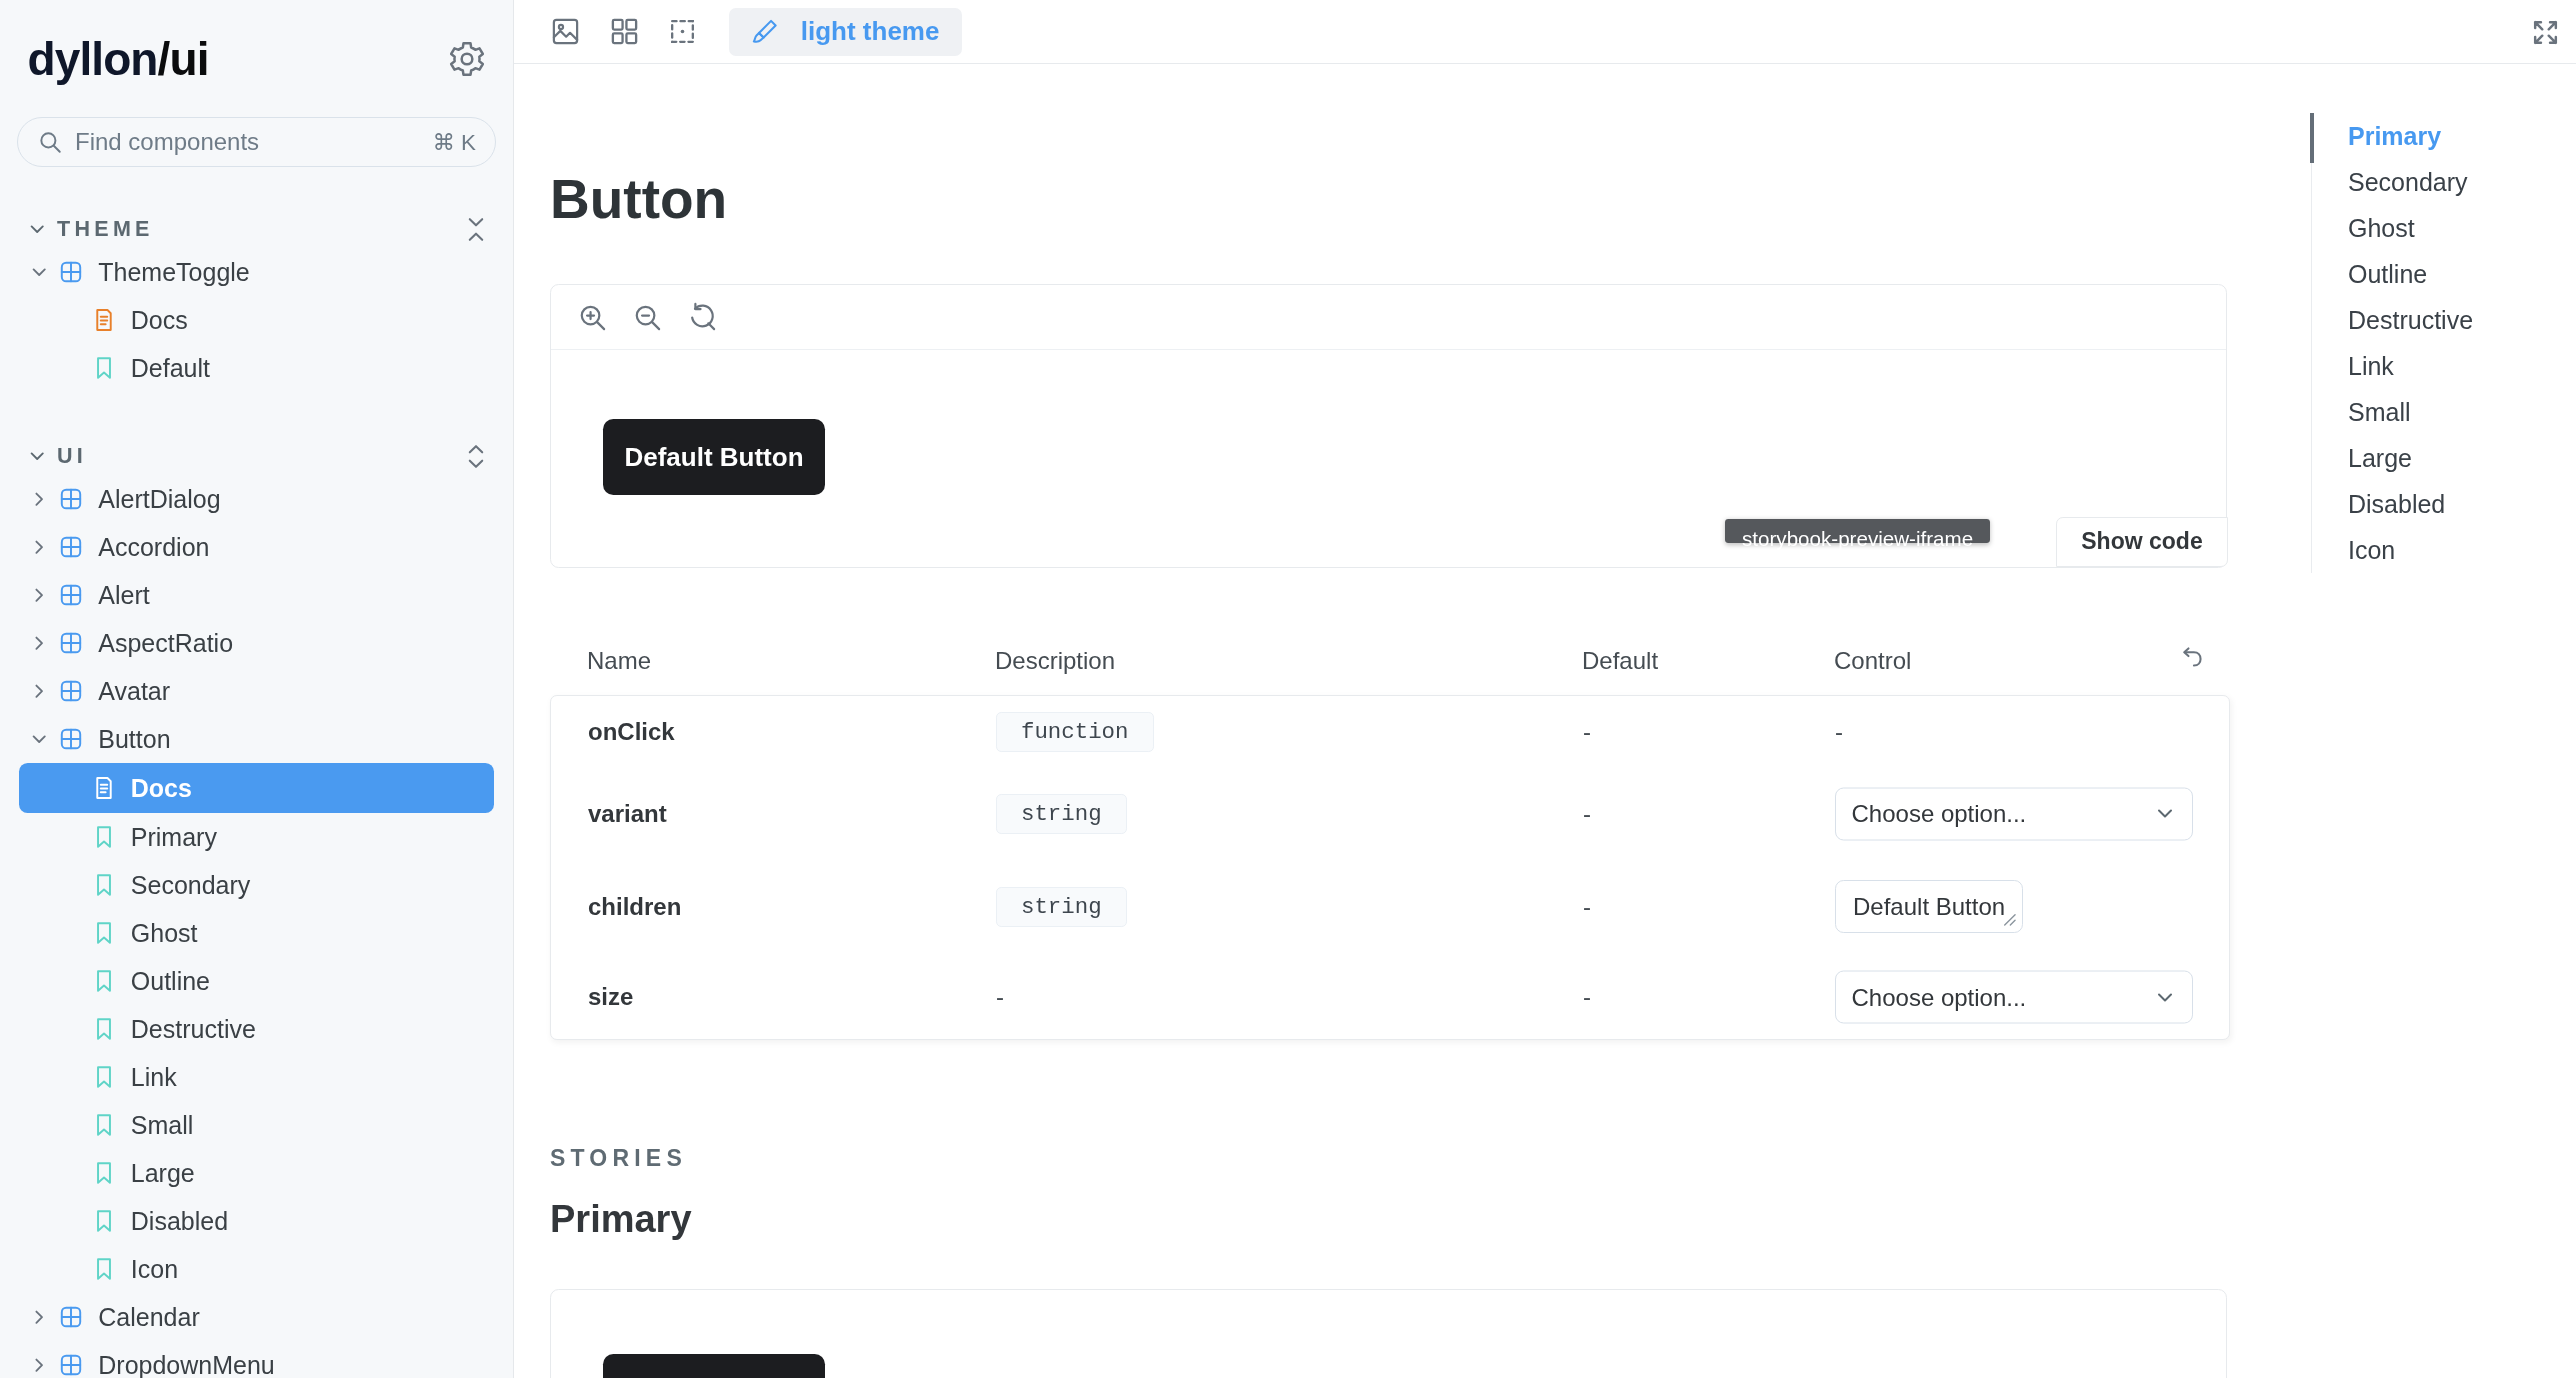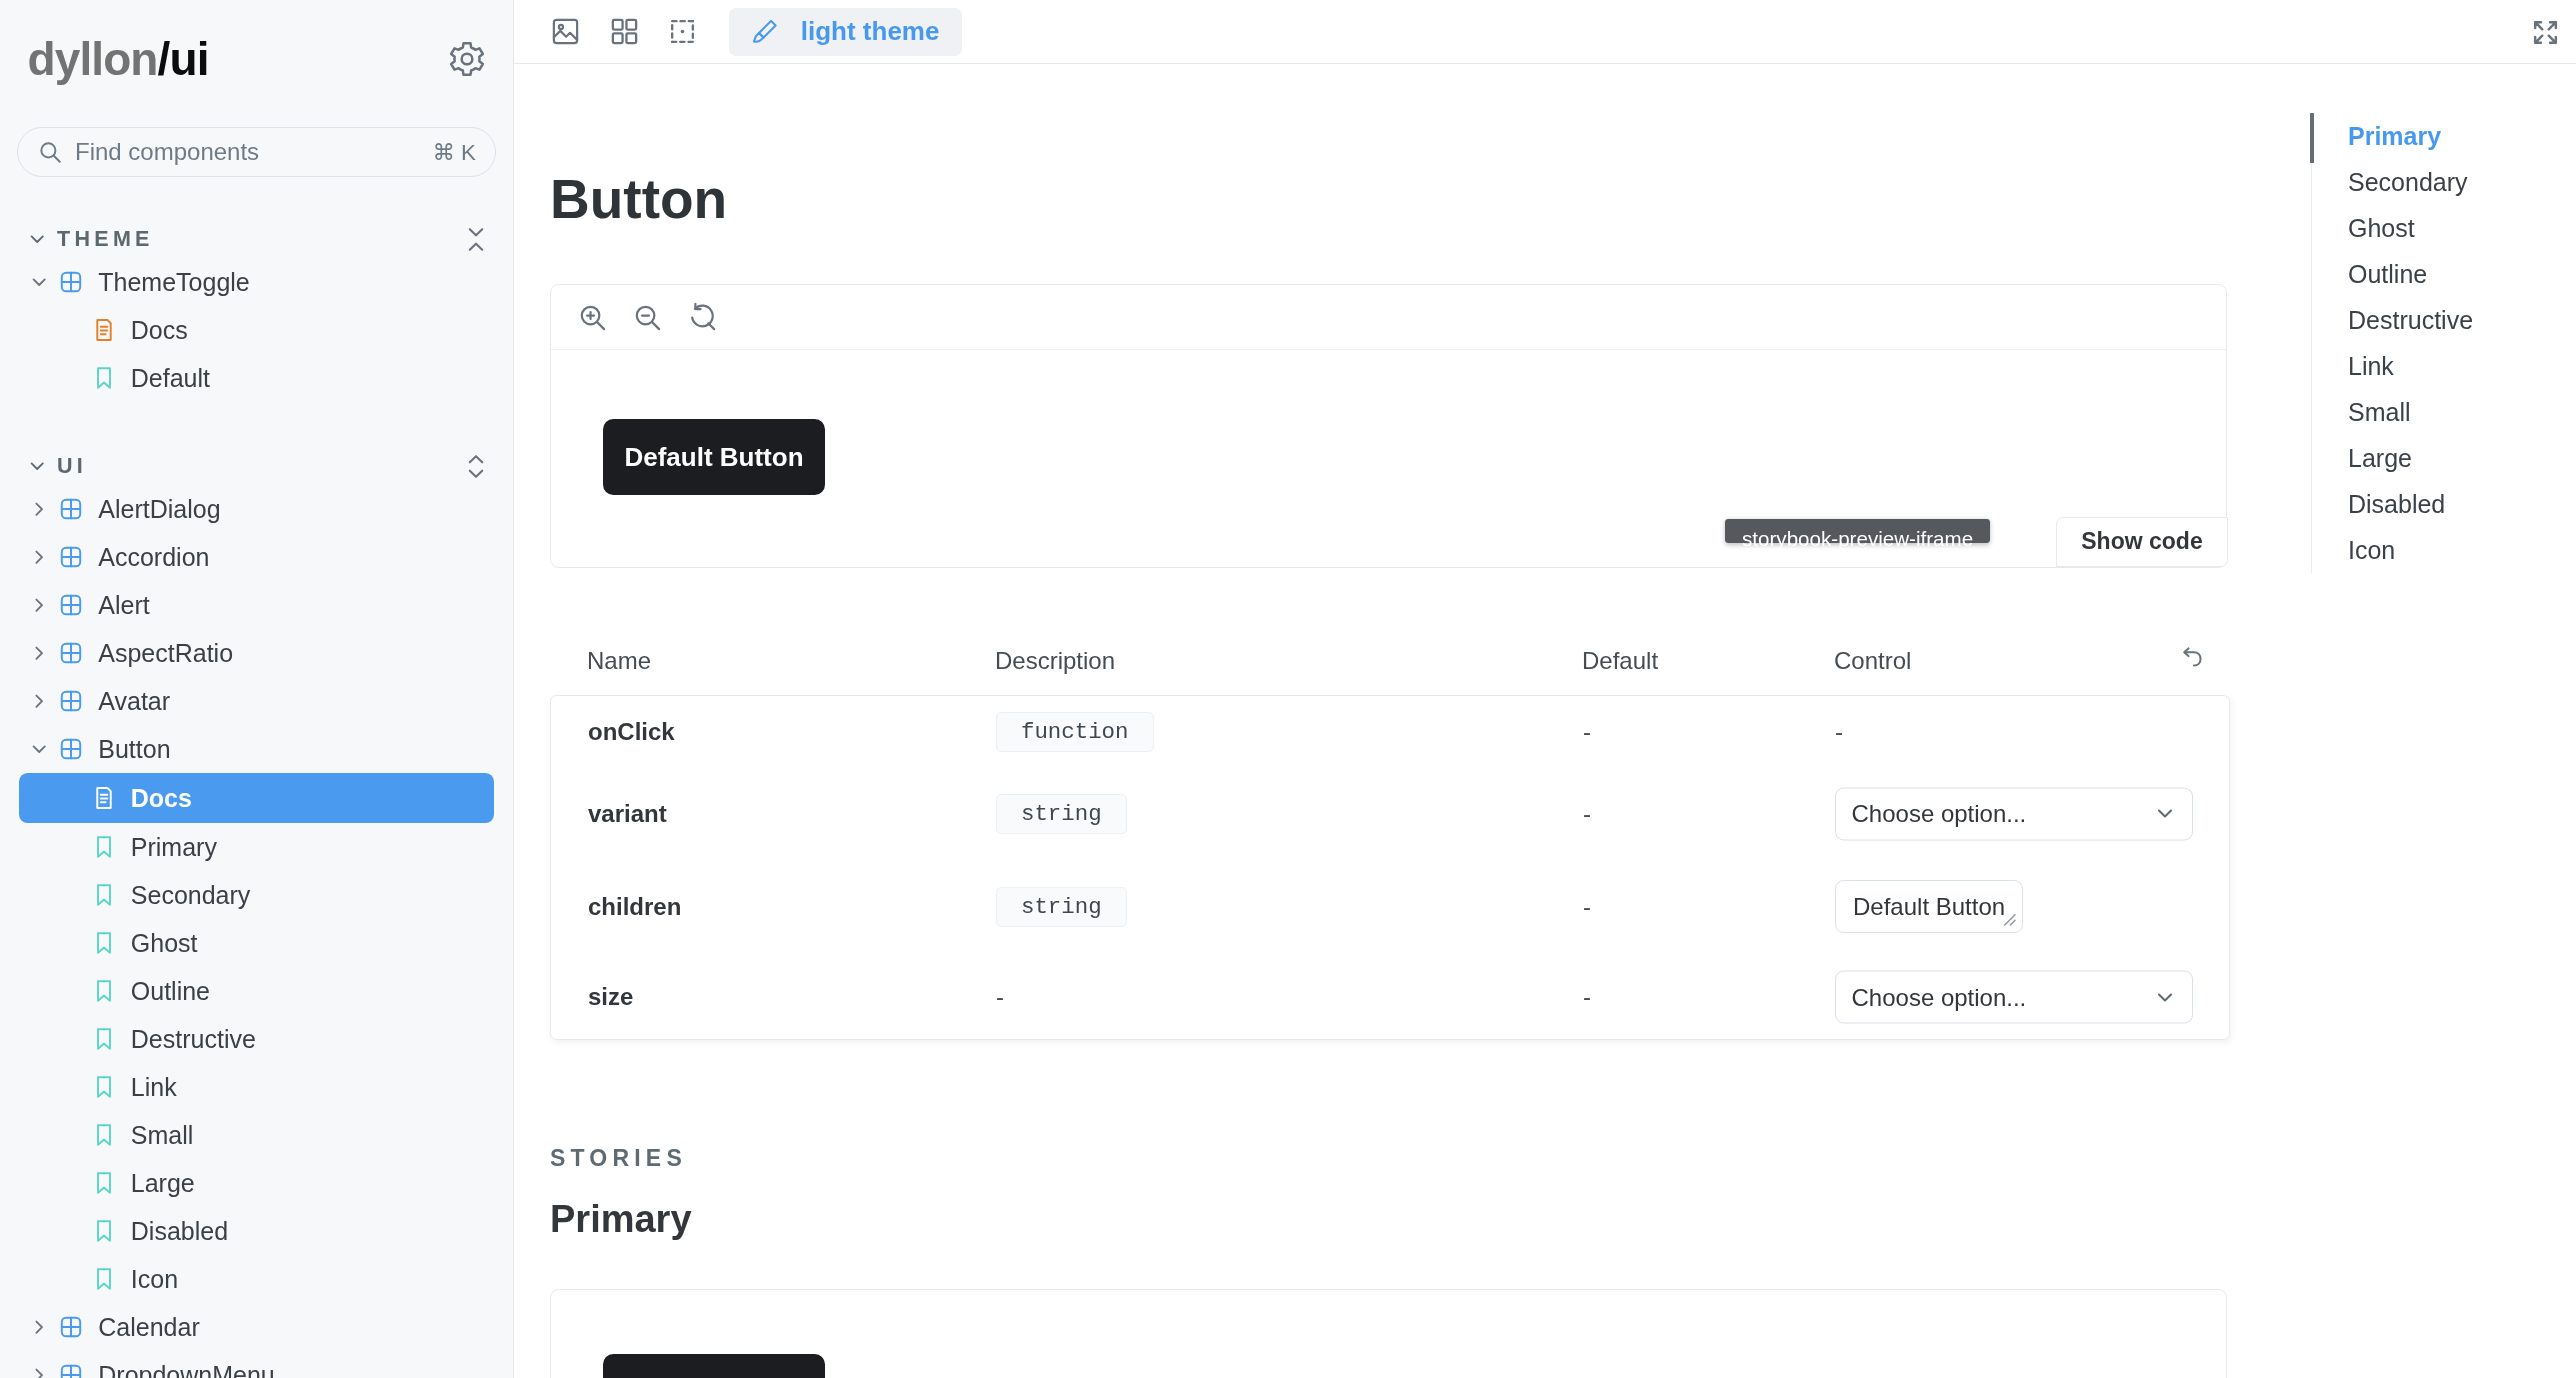--- a/index.html
+++ b/index.html
@@ -4,25 +4,25 @@
 <style>
   * { box-sizing: border-box; margin: 0; padding: 0; }
   html,body { width:2576px; height:1378px; }
   body { font-family: "Liberation Sans", "DejaVu Sans", sans-serif; background:#fff; }
   .app { position:relative; width:2576px; height:1378px; overflow:hidden; display:flex; }
 
   
   .sidebar { width:514px; min-width:514px; height:100%; background:#F6F8FA; border-right:1.7px solid #E5E8EB; overflow:hidden; }
   .logo-row { display:flex; align-items:center; justify-content:space-between; margin:31px 26px 0 27.5px; height:55px; }
   .logo { font-size:46px; font-weight:800; letter-spacing:-0.9px; }
-  .logo .brand { color:#737373; }
+  .logo .brand { color:#0f172a; }
   .logo .suffix { color:#0B0C0D; }
   .gear { color:#6A737D; width:40px; height:40px; cursor:pointer; }
 
-  .search-box { margin:41px 17px 0 17px; height:50px; border:1.7px solid #DAE2EA; border-radius:26px; display:flex; align-items:center; padding:8px 19px; color:#6E7B87; }
+  .search-box { margin:31px 17px 0 17px; height:50px; border:1.7px solid #DAE2EA; border-radius:26px; display:flex; align-items:center; padding:8px 19px; color:#6E7B87; }
   .search-box svg { width:26px; height:26px; color:#6E7B87; flex:none; }
   .search-box input { flex:1; border:none; outline:none; background:transparent; font-family:inherit; font-size:24px; color:#3A4045; margin-left:12px; }
   .search-box input::placeholder { color:#6E7B87; }
   .search-shortcut { font-size:22.4px; color:#6E7B87; white-space:nowrap; }
 
   .section-header { display:flex; align-items:center; height:38px; padding:0 24px 0 26px; color:#5C6870; font-size:21.5px; font-weight:700; letter-spacing:4.3px; }
   .section-header .chev { width:22.4px; height:22.4px; margin-right:8.6px; color:#5C6870; }
   .section-header .right-ic { margin-left:auto; width:26px; height:29px; color:#6A737D; cursor:pointer; }
   .mt-theme { margin-top:43px; }
   .mt-ui { margin-top:45px; }

